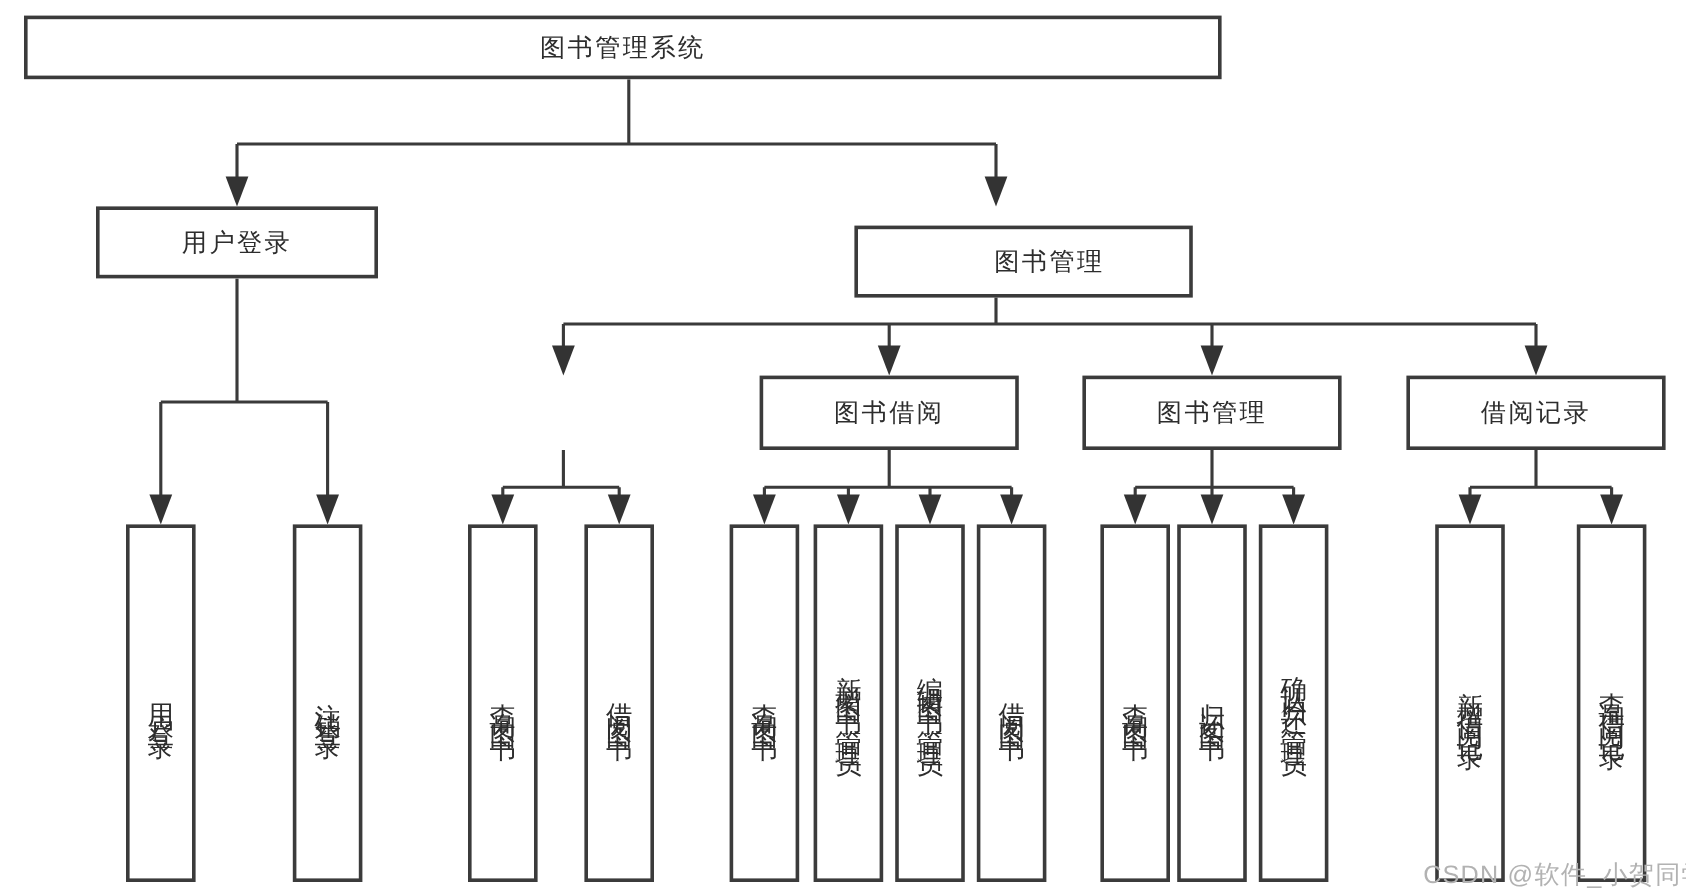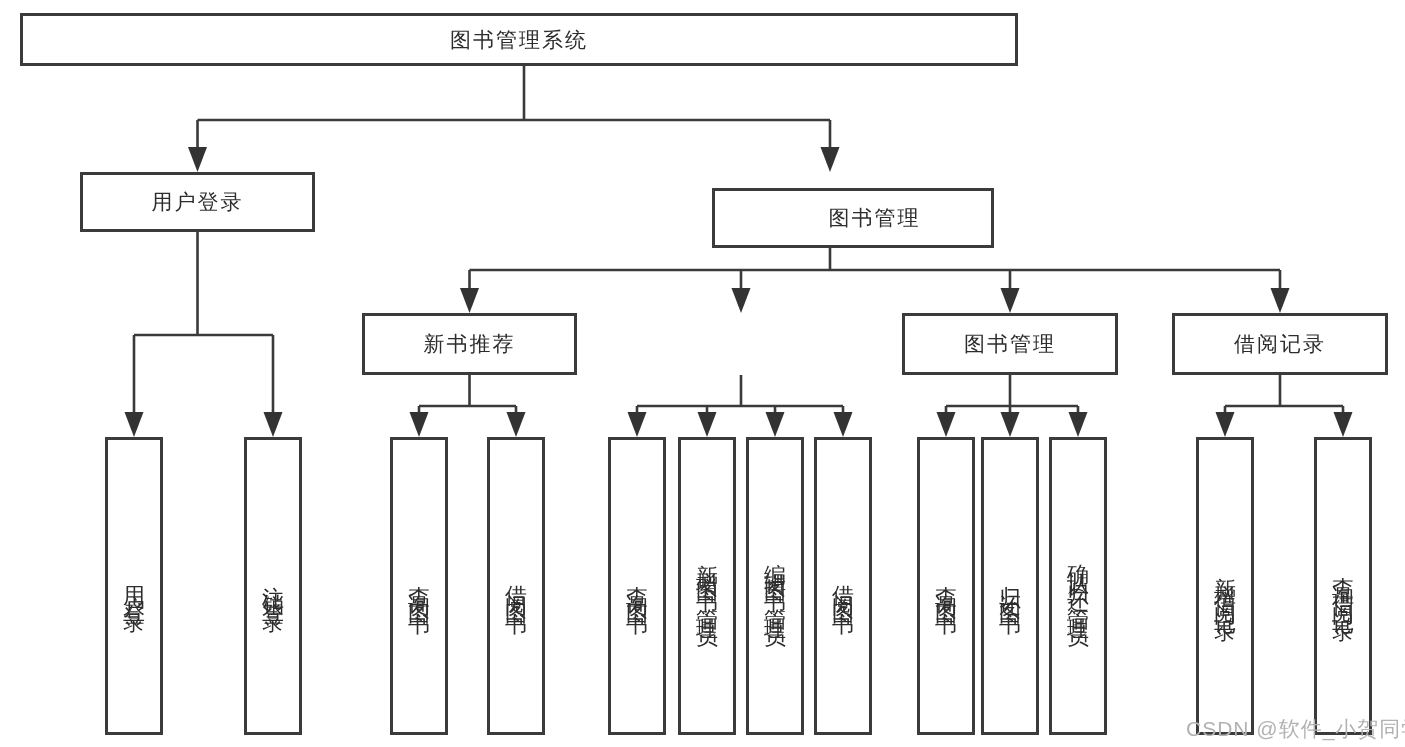--- a/index.html
+++ b/index.html
@@ -100,21 +100,21 @@
       <polygon points="1225,437 1215.5,412 1234.5,412"></polygon>
       <polygon points="1343,437 1333.5,412 1352.5,412"></polygon>
     </g>
   </svg>
 
   <div class="node h-node" style="left:20px; top:13px; width:998px; height:53px;">图书管理系统</div>
 
   <div class="node h-node" style="left:80px; top:172px; width:235px; height:60px;">用户登录</div>
   <div class="node h-node" style="left:712px; top:188px; width:282px; height:60px;padding-left:43px;">图书管理</div>
 
-  <div class="node h-node" style="left:362px; top:313px; width:215px; height:62px;">新书推荐</div>
+  <div class="node h-node" style="left:633px; top:313px; width:216px; height:62px;">图书借阅</div>
   <div class="node h-node" style="left:902px; top:313px; width:216px; height:62px;">图书管理</div>
   <div class="node h-node" style="left:1172px; top:313px; width:216px; height:62px;">借阅记录</div>
 
   <div class="node v-node" style="left:105px; top:437px; width:58px; height:298px;">用户登录</div>
   <div class="node v-node" style="left:244px; top:437px; width:58px; height:298px;">注销登录</div>
 
   <div class="node v-node" style="left:390px; top:437px; width:58px; height:298px;">查询图书</div>
   <div class="node v-node" style="left:487px; top:437px; width:58px; height:298px;">借阅图书</div>
 
   <div class="node v-node" style="left:608px; top:437px; width:58px; height:298px;">查询图书</div>

